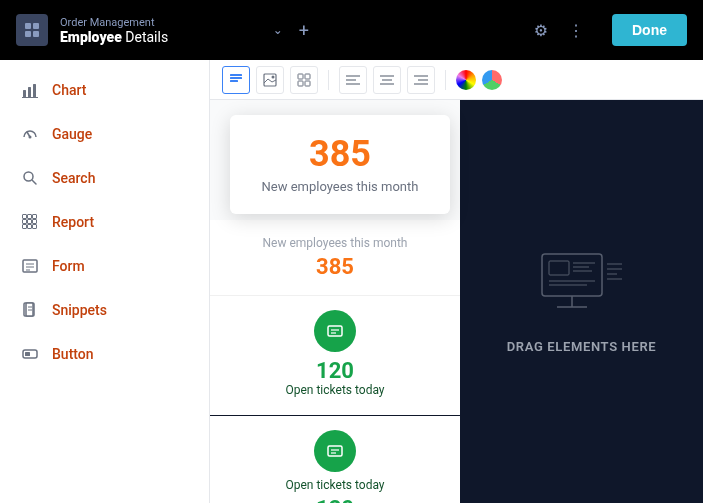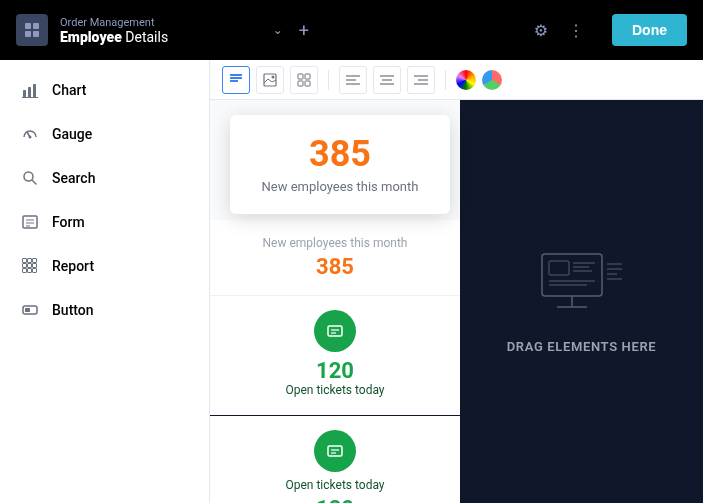--- a/index.html
+++ b/index.html
@@ -99,21 +99,21 @@
       border-right: 1px solid #e5e7eb;
       flex-shrink: 0;
       padding: 8px 0;
     }
     .sidebar-item {
       display: flex;
       align-items: center;
       gap: 12px;
       padding: 12px 20px;
       cursor: pointer;
-      color: #000000;
+      color: #c2410c;
       font-size: 14px;
       font-weight: 500;
     }
     .sidebar-item.active {
       background: #16a34a;
       color: #fff;
       border-radius: 0;
     }
     .sidebar-item .item-icon {
       width: 20px;
@@ -338,46 +338,57 @@
           <circle cx="6.5" cy="6.5" r="4.5" stroke="#6b7280" stroke-width="1.5" fill="none"></circle>
           <line x1="10.5" y1="10.5" x2="14" y2="14" stroke="#6b7280" stroke-width="1.5" stroke-linecap="round"></line>
         </svg>
       </span>
       <span>Search</span>
     </div>
 
     <div class="sidebar-item">
       <span class="item-icon">
         <svg width="16" height="16" viewBox="0 0 16 16" fill="none">
-          <rect x="1" y="2" width="14" height="12" rx="1" stroke="#6b7280" stroke-width="1.5" fill="none"></rect>
-          <line x1="4" y1="6" x2="12" y2="6" stroke="#6b7280" stroke-width="1"></line>
-          <line x1="4" y1="9" x2="12" y2="9" stroke="#6b7280" stroke-width="1"></line>
-          <line x1="4" y1="12" x2="8" y2="12" stroke="#6b7280" stroke-width="1"></line>
-        </svg>
-      </span>
-      <span>Form</span>
-    </div>
-
-    <div class="sidebar-item">
-      <span class="item-icon">
-        <svg width="16" height="16" viewBox="0 0 16 16" fill="none">
           <rect x="0.5" y="0.5" width="4" height="4" rx="0.5" stroke="#6b7280" stroke-width="1"></rect>
           <rect x="5.5" y="0.5" width="4" height="4" rx="0.5" stroke="#6b7280" stroke-width="1"></rect>
           <rect x="10.5" y="0.5" width="4" height="4" rx="0.5" stroke="#6b7280" stroke-width="1"></rect>
           <rect x="0.5" y="5.5" width="4" height="4" rx="0.5" stroke="#6b7280" stroke-width="1"></rect>
           <rect x="5.5" y="5.5" width="4" height="4" rx="0.5" stroke="#6b7280" stroke-width="1"></rect>
           <rect x="10.5" y="5.5" width="4" height="4" rx="0.5" stroke="#6b7280" stroke-width="1"></rect>
           <rect x="0.5" y="10.5" width="4" height="4" rx="0.5" stroke="#6b7280" stroke-width="1"></rect>
           <rect x="5.5" y="10.5" width="4" height="4" rx="0.5" stroke="#6b7280" stroke-width="1"></rect>
           <rect x="10.5" y="10.5" width="4" height="4" rx="0.5" stroke="#6b7280" stroke-width="1"></rect>
         </svg>
       </span>
       <span>Report</span>
     </div>
 
+    <div class="sidebar-item">
+      <span class="item-icon">
+        <svg width="16" height="16" viewBox="0 0 16 16" fill="none">
+          <rect x="1" y="2" width="14" height="12" rx="1" stroke="#6b7280" stroke-width="1.5" fill="none"></rect>
+          <line x1="4" y1="6" x2="12" y2="6" stroke="#6b7280" stroke-width="1"></line>
+          <line x1="4" y1="9" x2="12" y2="9" stroke="#6b7280" stroke-width="1"></line>
+          <line x1="4" y1="12" x2="8" y2="12" stroke="#6b7280" stroke-width="1"></line>
+        </svg>
+      </span>
+      <span>Form</span>
+    </div>
+
+    <div class="sidebar-item">
+      <span class="item-icon">
+        <svg width="16" height="16" viewBox="0 0 16 16" fill="none">
+          <rect x="2" y="1" width="10" height="13" rx="1" stroke="#6b7280" stroke-width="1.5" fill="none"></rect>
+          <rect x="4" y="1" width="7" height="13" rx="1" fill="white" stroke="#6b7280" stroke-width="1.5"></rect>
+          <line x1="6" y1="5" x2="10" y2="5" stroke="#6b7280" stroke-width="1"></line>
+          <line x1="6" y1="8" x2="10" y2="8" stroke="#6b7280" stroke-width="1"></line>
+        </svg>
+      </span>
+      <span>Snippets</span>
+    </div>
 
     <div class="sidebar-item">
       <span class="item-icon">
         <svg width="16" height="16" viewBox="0 0 16 16" fill="none">
           <rect x="1" y="4" width="14" height="8" rx="2" stroke="#6b7280" stroke-width="1.5" fill="none"></rect>
           <rect x="3" y="6" width="5" height="4" rx="0.5" fill="#6b7280"></rect>
         </svg>
       </span>
       <span>Button</span>
     </div>

